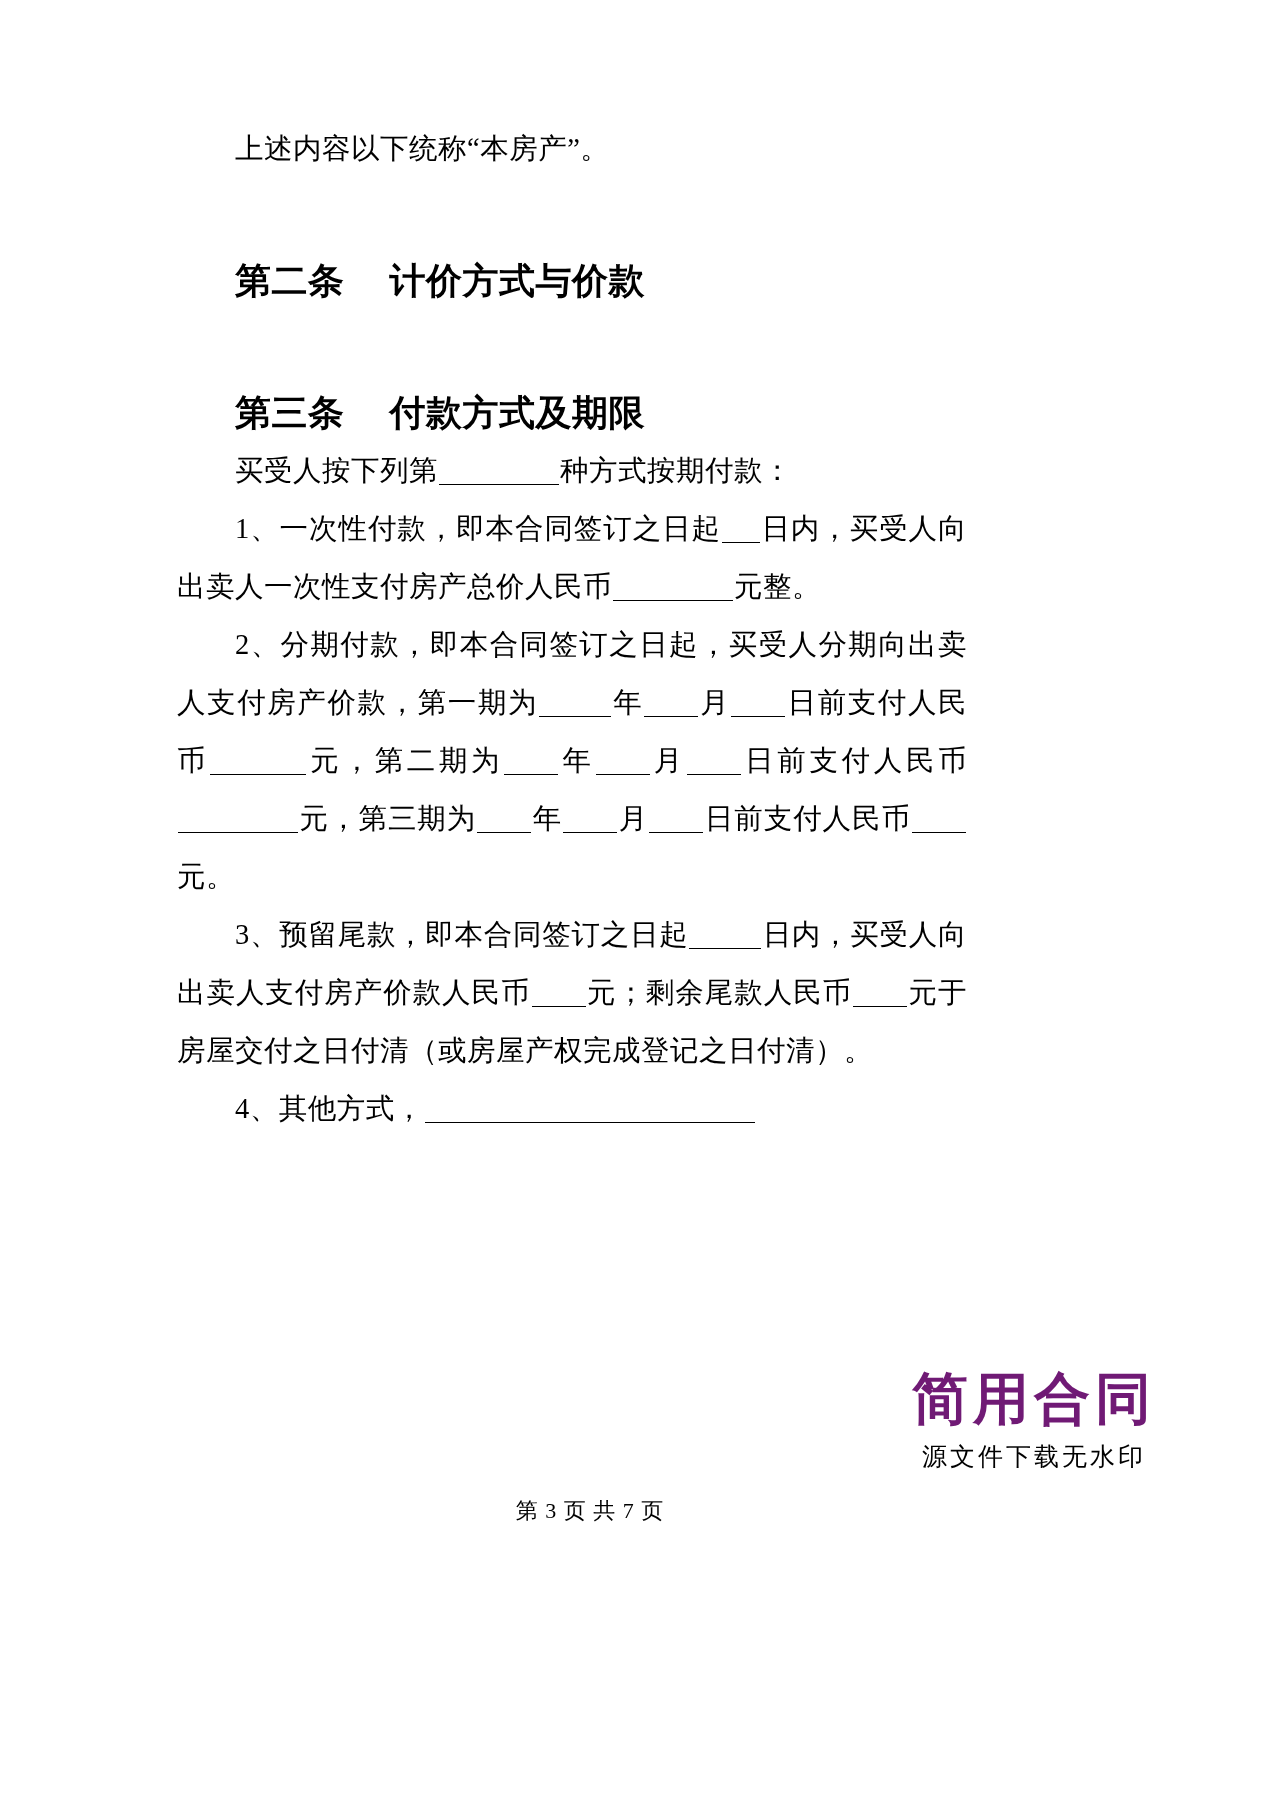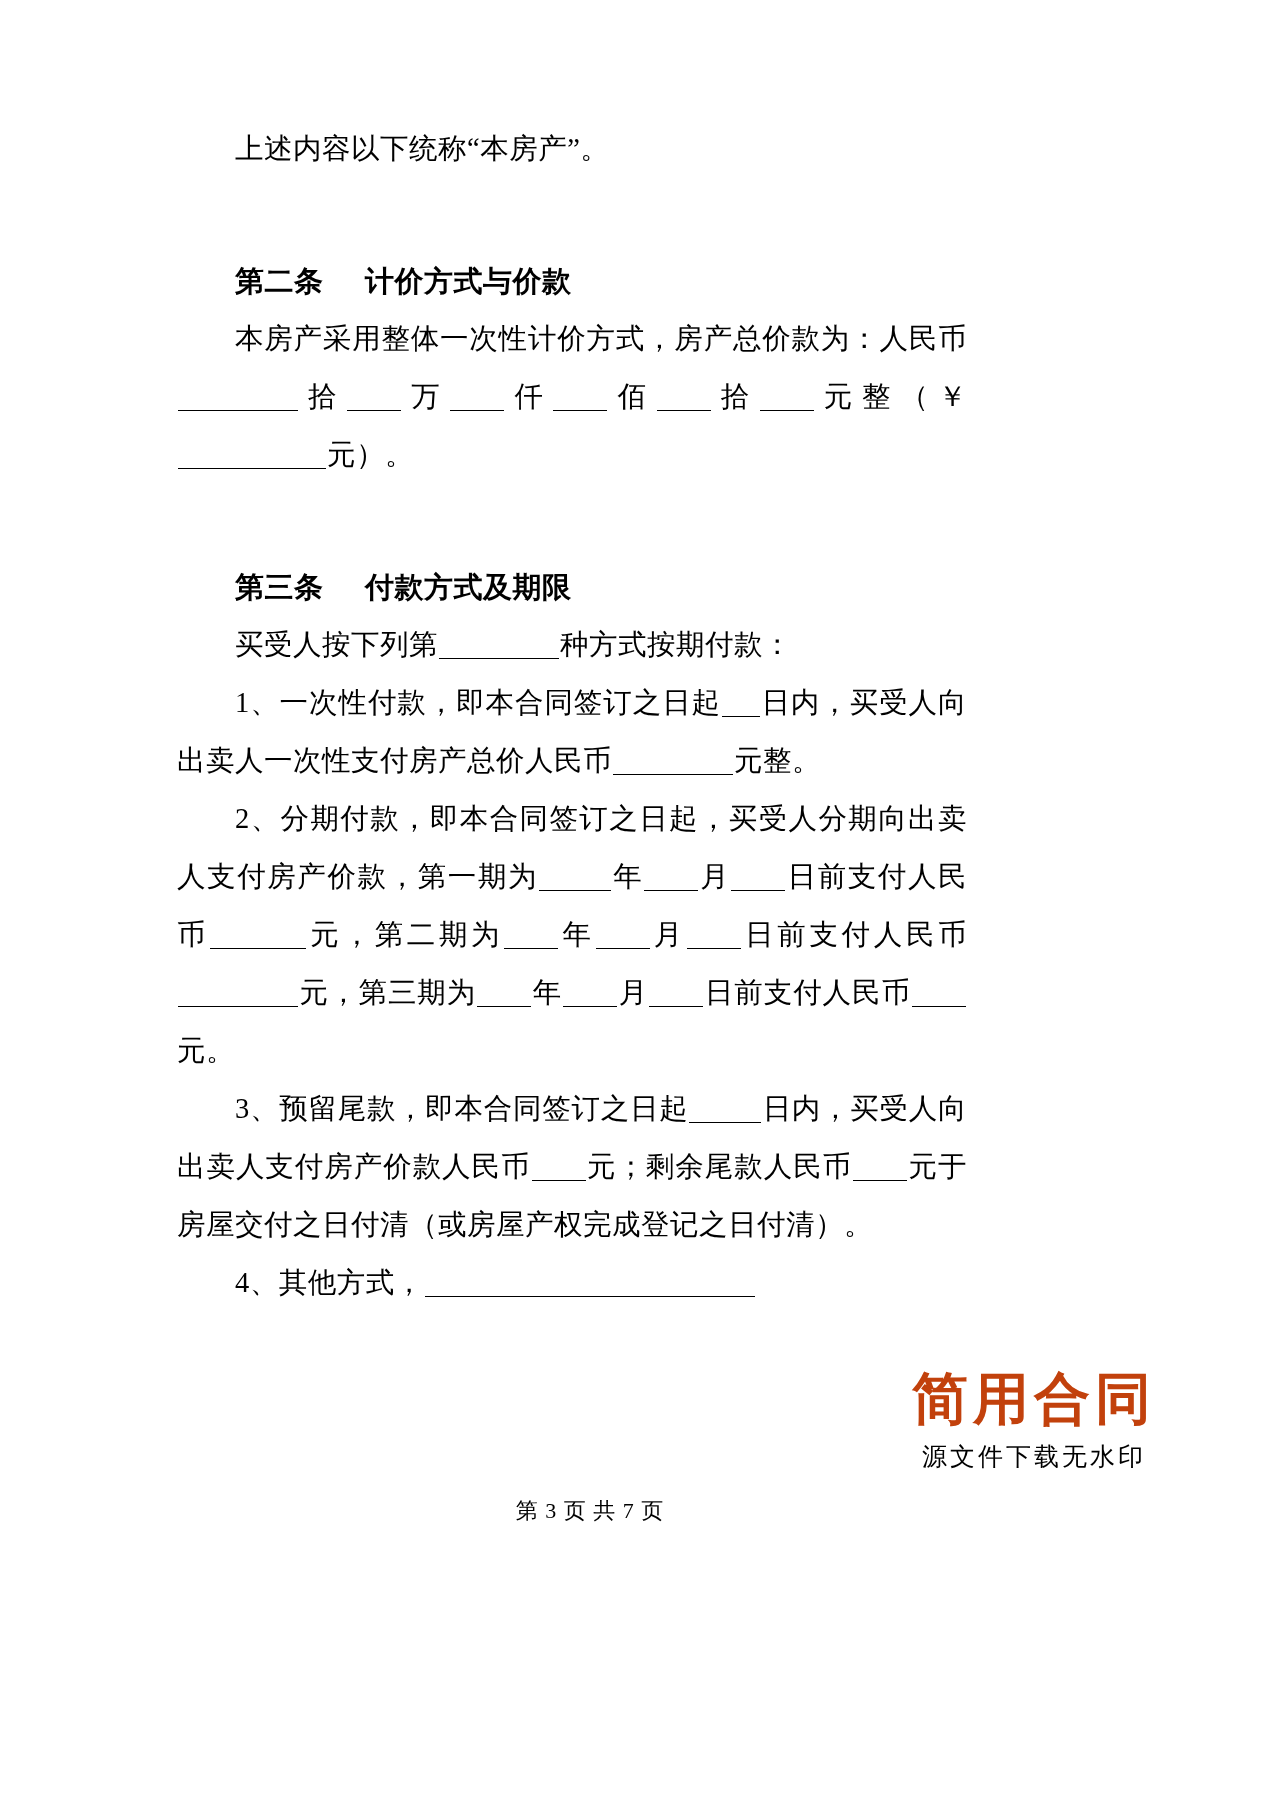--- a/index.html
+++ b/index.html
@@ -40,21 +40,21 @@
     letter-spacing: 0.5px;
     text-align: justify;
     text-justify: inter-ideograph;
     white-space: normal;
     margin: 0;
   }
   .indent {
     text-indent: 58px;
   }
   .heading {
-    font-size: 29px;
+    font-size: 36px;
     line-height: 58px;
     font-weight: bold;
     letter-spacing: 0.5px;
     text-indent: 58px;
     margin: 0;
   }
   .heading .gap {
     display: inline-block;
     width: 26px;
   }
@@ -96,21 +96,21 @@
     top: 1368px;
     width: 380px;
     text-align: center;
     pointer-events: none;
     user-select: none;
   }
   #watermark .wm-main {
     font-size: 56px;
     font-weight: bold;
     letter-spacing: 5px;
-    color: #c2410c;
+    color: #701a75;
     line-height: 1.1;
     font-family: "Liberation Sans", "DejaVu Sans", sans-serif;
   }
   #watermark .wm-sub {
     margin-top: 10px;
     font-size: 25px;
     letter-spacing: 3px;
     color: #000000;
     font-family: "Liberation Sans", "DejaVu Sans", sans-serif;
   }
@@ -127,23 +127,20 @@
     </p>
 
     <div class="spacer-lg"></div>
 
     <p class="heading">
       <span>第二条</span>
       <span class="gap"></span>
       <span>计价方式与价款</span>
     </p>
 
-    <p class="para indent">
-      <span>本房产采用整体一次性计价方式，房产总价款为：人民币</span><span class="blank b-xl"></span><span>拾</span><span class="blank b-sm"></span><span>万</span><span class="blank b-sm"></span><span>仟</span><span class="blank b-sm"></span><span>佰</span><span class="blank b-sm"></span><span>拾</span><span class="blank b-sm"></span><span>元整（￥</span><span class="blank b-xxl"></span><span>元）。</span>
-    </p>
 
     <div class="spacer-lg"></div>
 
     <p class="heading">
       <span>第三条</span>
       <span class="gap"></span>
       <span>付款方式及期限</span>
     </p>
 
     <p class="para indent">

